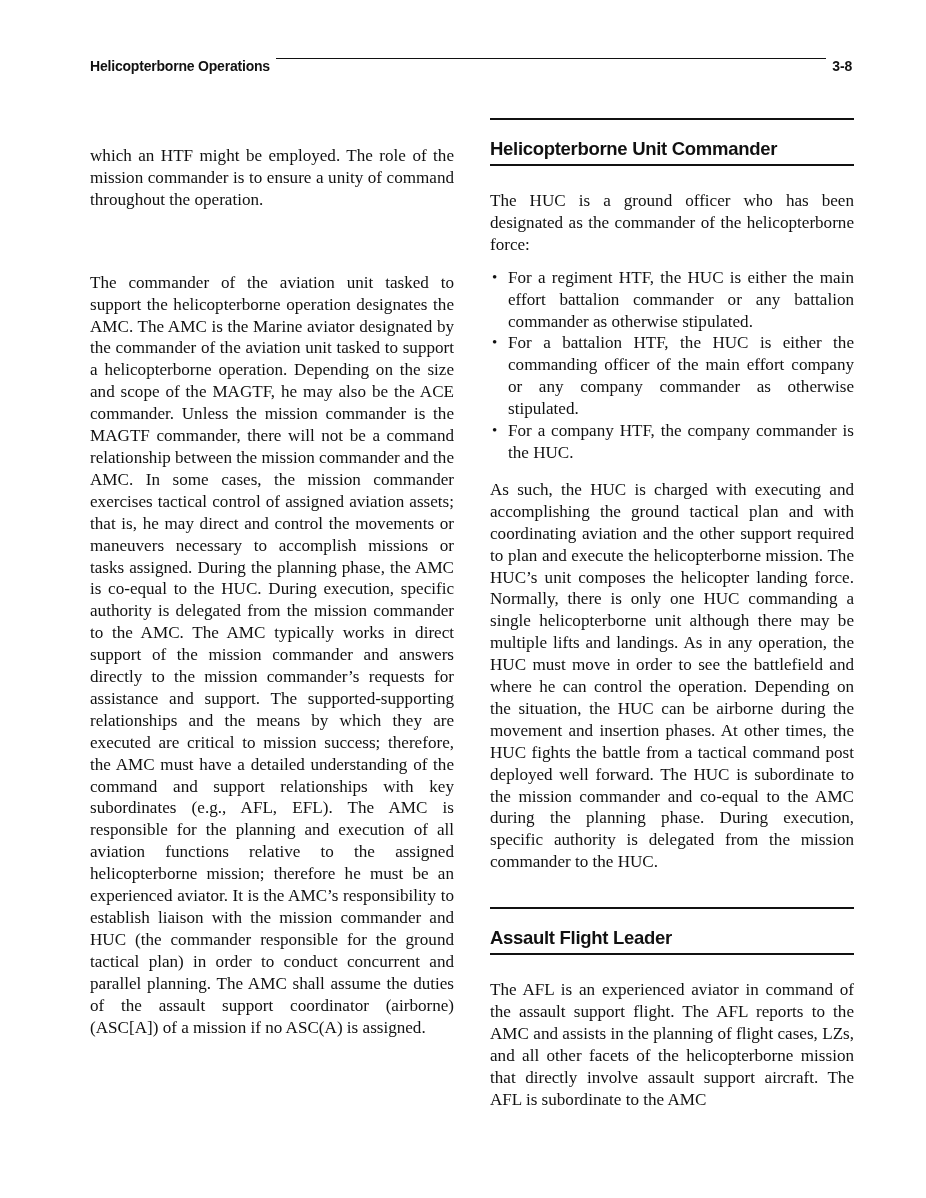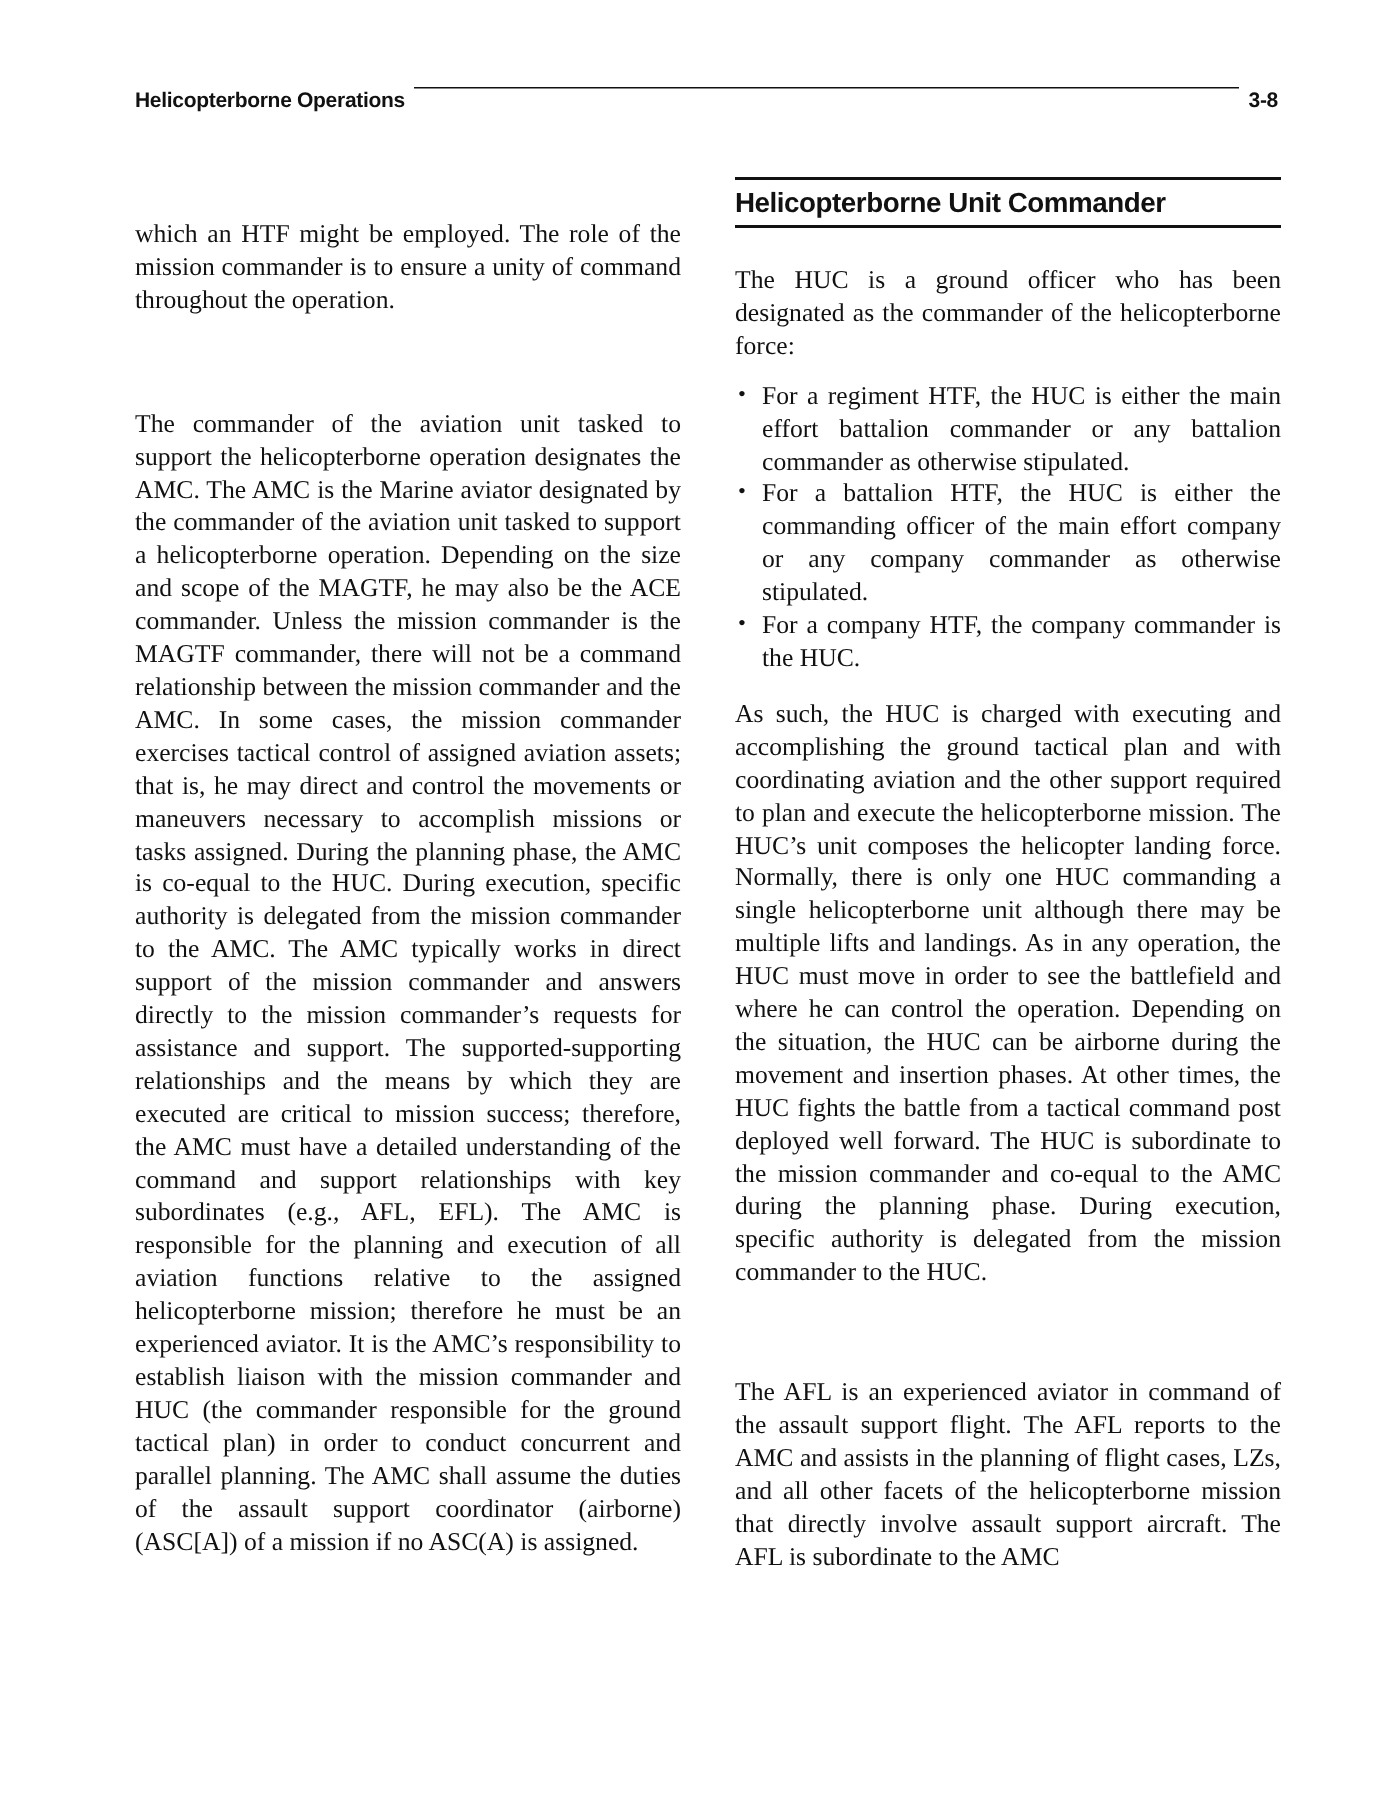--- a/index.html
+++ b/index.html
@@ -20,21 +20,21 @@
       position: absolute; top: 113px; width: 364px;
       font-family: "Liberation Serif", serif; font-size: 17.1px; line-height: 21.9px;
       text-align: justify;
     }
     .col.left { left: 90px; margin-top: 32px; }
     .col.right { left: 490px; }
     p { margin: 0; }
     .heading {
       border-top: 2px solid #111; border-bottom: 2px solid #111;
       font-family: "Liberation Sans", sans-serif; font-weight: bold; font-size: 18.5px;
-      line-height: 30px; height: 30px; padding-top: 0;
+      line-height: 30px; height: 30px; padding-top: 14px;
       letter-spacing: -0.3px; text-align: left;
       color: #111;
     }
     ul.bullets { list-style: none; margin: 0; padding: 0; }
     ul.bullets li { position: relative; padding-left: 18px; }
     ul.bullets li .bullet {
       position: absolute; left: 2px; top: 0; font-size: 15px;
     }
   </style>
 </head>
@@ -69,15 +69,16 @@
       <span>For a battalion HTF, the HUC is either the commanding officer of the main effort company or any company commander as otherwise stipulated.</span>
     </li>
     <li>
       <span class="bullet">•</span>
       <span>For a company HTF, the company commander is the HUC.</span>
     </li>
   </ul>
   <div style="height:15px"></div>
   <p>As such, the HUC is charged with executing and accomplishing the ground tactical plan and with coordinating aviation and the other support required to plan and execute the helicopterborne mission. The HUC’s unit composes the helicopter landing force. Normally, there is only one HUC commanding a single helicopterborne unit although there may be multiple lifts and landings. As in any operation, the HUC must move in order to see the battlefield and where he can control the operation. Depending on the situation, the HUC can be airborne during the movement and insertion phases. At other times, the HUC fights the battle from a tactical command post deployed well forward. The HUC is subordinate to the mission commander and co-equal to the AMC during the planning phase. During execution, specific authority is delegated from the mission commander to the HUC.</p>
   <div style="height:34px"></div>
+  <div class="heading">Assault Flight Leader</div>
   <div style="height:24px"></div>
   <p>The AFL is an experienced aviator in command of the assault support flight. The AFL reports to the AMC and assists in the planning of flight cases, LZs, and all other facets of the helicopterborne mission that directly involve assault support aircraft. The AFL is subordinate to the AMC</p>
 </div>
 
 </body></html>

